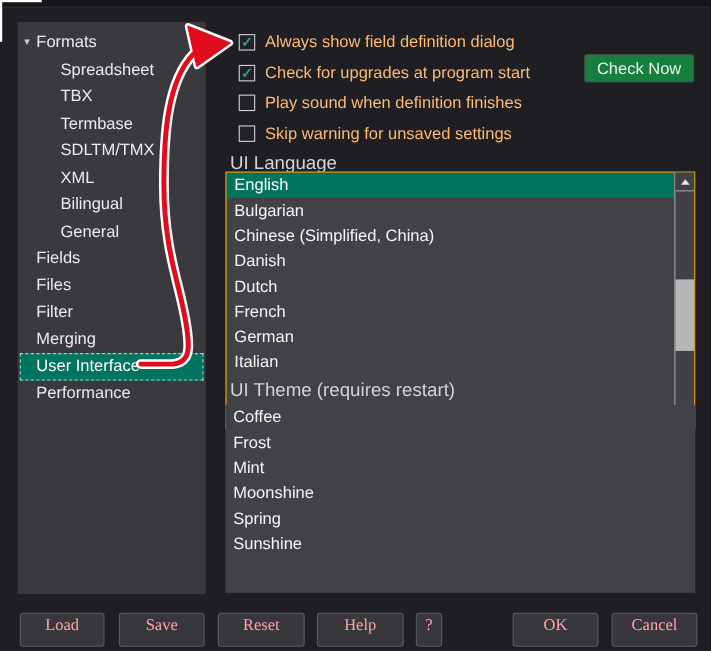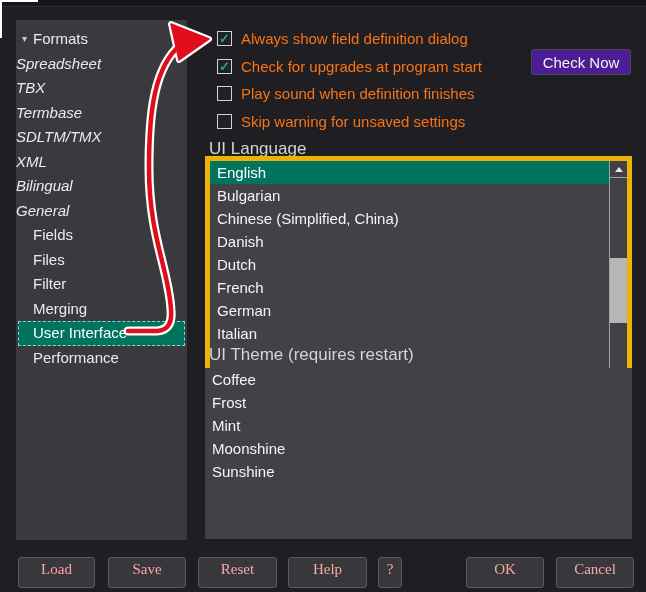--- a/index.html
+++ b/index.html
@@ -9,45 +9,45 @@
     -webkit-font-smoothing:antialiased;
   }
   .topband{position:absolute;left:0;top:0;width:646px;height:6px;background:#161619;border-bottom:1px solid #303036;}
   .corner-h{position:absolute;left:0;top:0;width:38px;height:2px;background:#ffffff;}
   .corner-v{position:absolute;left:0;top:0;width:2px;height:38px;background:#ffffff;}
 
   
   .sidebar{position:absolute;left:16px;top:20px;width:171px;height:520px;background:#3a3a3e;box-sizing:border-box;padding-top:7px;}
   .tree-item{position:relative;height:24.5px;line-height:24.5px;font-size:15px;color:#ebebeb;white-space:nowrap;cursor:default;}
   .tree-item.level0{padding-left:17px;}
-  .tree-item.level1{font-style:italic;}
+  .tree-item.level1{padding-left:39px;}
   .tree-item.selected{background:#00745e;color:#ffffff;outline:1px dashed #8fd8c2;outline-offset:-1px;margin:0 2px;padding-left:15px;}
   .expander{position:absolute;left:1px;top:0;width:15px;text-align:center;color:#c9c9c9;font-size:10px;}
 
   
   #checkbox-group{position:absolute;left:217px;top:0;width:310px;height:140px;}
   .cb-row{position:absolute;left:0;display:flex;align-items:center;gap:9px;height:18px;}
   .cb-row:nth-child(1){top:29px;} .cb-row:nth-child(2){top:57px;}
   .cb-row:nth-child(3){top:84px;} .cb-row:nth-child(4){top:112px;}
   .cbbox{width:15px;height:15px;box-sizing:border-box;border:1px solid #d2d2d2;background:#222226;
          display:flex;align-items:center;justify-content:center;flex:none;
          font-size:13px;font-weight:bold;color:#2aa17c;line-height:1;}
-  .cb-label{font-size:15px;color:#f97316;white-space:nowrap;}
+  .cb-label{font-size:15px;color:#fdba74;white-space:nowrap;}
 
   .check-now{position:absolute;left:531px;top:49px;width:100px;height:26px;box-sizing:border-box;
-    background:#4c1d95;border:1px solid #48484d;border-radius:3px;color:#f2f2f2;font-size:15px;
+    background:#15803d;border:1px solid #48484d;border-radius:3px;color:#f2f2f2;font-size:15px;
     display:flex;align-items:center;justify-content:center;cursor:default;}
 
   
   .section-label{position:absolute;left:209px;font-size:17px;color:#d4d4d4;}
   #lang-label{top:139px;} #theme-label{top:345px;}
 
   
   .listbox{position:absolute;left:205px;width:427px;background:#414147;box-sizing:border-box;}
-  #lang-list{top:156px;height:234px;border:5px solid #eab308;}
+  #lang-list{top:156px;height:234px;border:1px solid #eab308;}
   #theme-list{top:368px;height:171px;}
   .rows{position:absolute;left:0;top:0;bottom:0;overflow:hidden;}
   #lang-list .rows{right:18px;} #theme-list .rows{right:0;}
   .list-row{height:23px;line-height:23px;padding-left:7px;font-size:15px;color:#f5f5f5;white-space:nowrap;}
   .list-row.selected{background:#00745e;color:#ffffff;}
 
   
   .scrollbar{position:absolute;top:0;right:0;bottom:0;width:18px;background:#404046;border-left:1px solid #a2a2a2;box-sizing:border-box;}
   .sb-btn{position:absolute;left:0;width:17px;height:17px;background:#404046;display:flex;align-items:center;justify-content:center;}
   .sb-up{top:0;border-bottom:1px solid #a2a2a2;box-sizing:border-box;}
@@ -137,20 +137,21 @@
   </div>
 
   <div class="section-label" id="theme-label">UI Theme (requires restart)</div>
 
   <div class="listbox" id="theme-list">
     <div class="rows">
         <div class="list-row">Coffee</div>
         <div class="list-row">Frost</div>
         <div class="list-row">Mint</div>
         <div class="list-row">Moonshine</div>
+        <div class="list-row">Spring</div>
         <div class="list-row">Sunshine</div>
       </div>
   </div>
 
   <div class="fbtn" id="btn-load">Load</div>
   <div class="fbtn" id="btn-save">Save</div>
   <div class="fbtn" id="btn-reset">Reset</div>
   <div class="fbtn" id="btn-help">Help</div>
   <div class="fbtn" id="btn-q">?</div>
   <div class="fbtn" id="btn-ok">OK</div>

